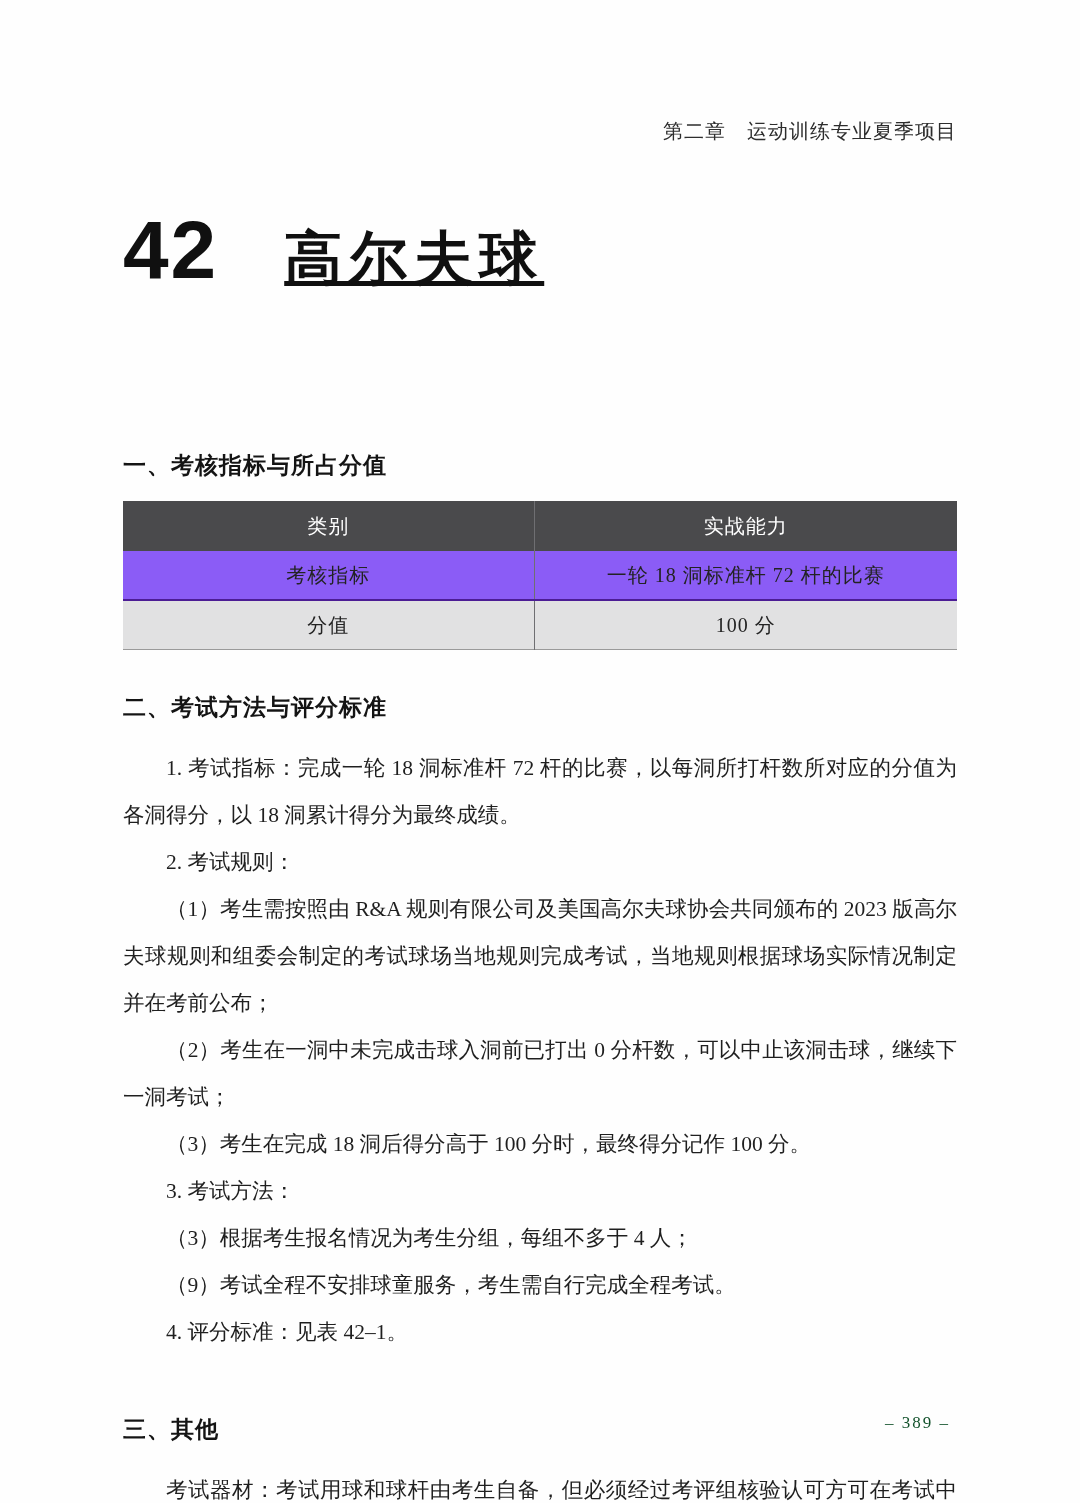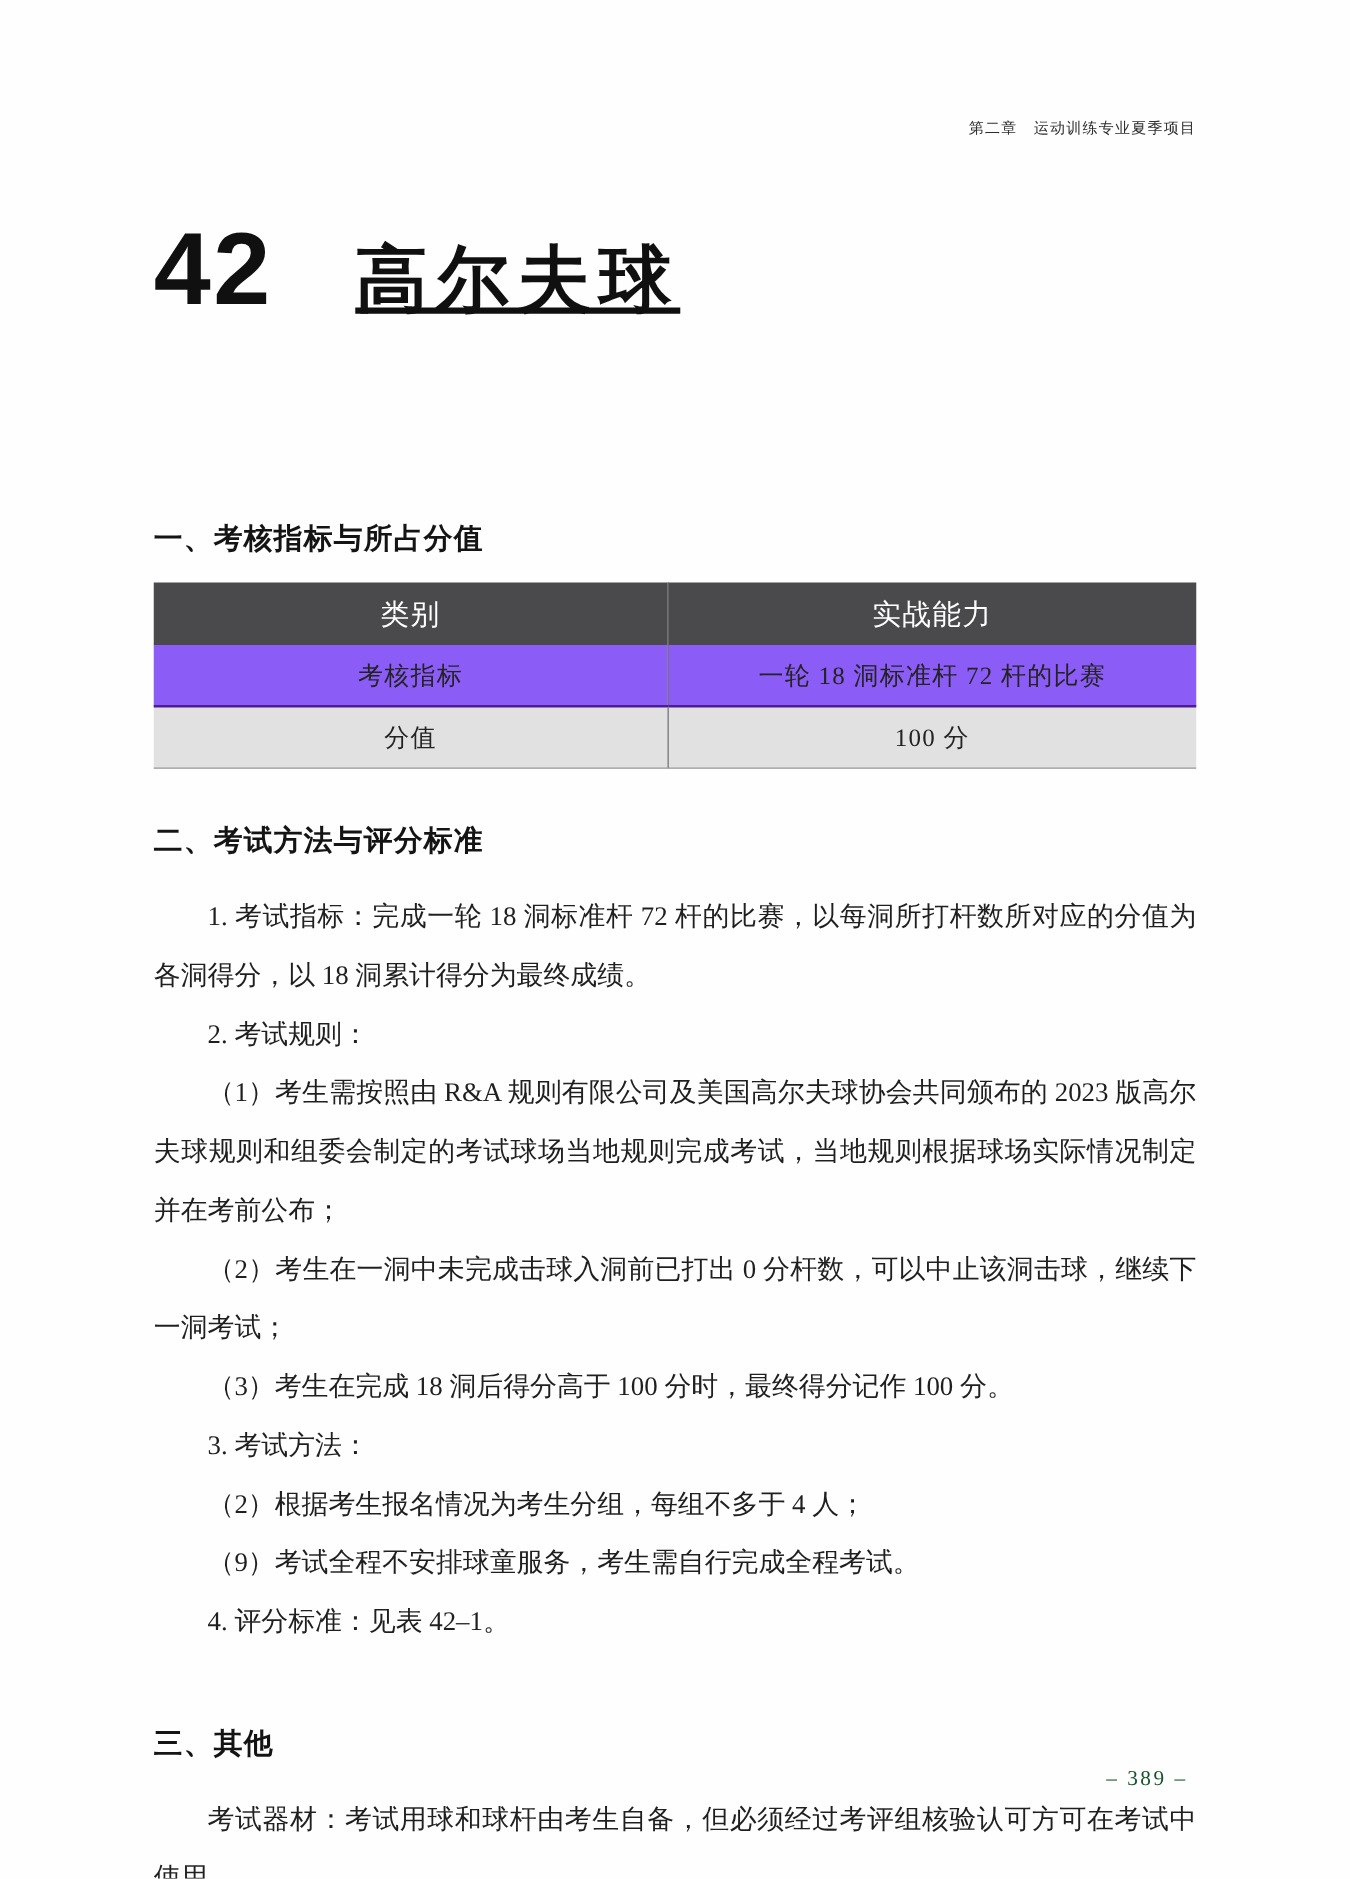--- a/index.html
+++ b/index.html
@@ -8,23 +8,23 @@
     width:1080px; height:1503px;
     margin:0 auto;
     background:#fefefe;
     font-family:"Liberation Serif", serif;
     color:#1f1f1f;
     box-sizing:border-box;
     padding:0 123px;
     overflow:hidden;
   }
   .running-header {
-    padding-top:94px;
+    padding-top:118px;
     text-align:right;
-    font-size:12px;
+    font-size:20px;
     color:#2d2d2d;
     letter-spacing:1px;
   }
   .chapter-title-row {
     margin-top:58px;
     display:flex;
     align-items:baseline;
     font-family:"Liberation Sans", sans-serif;
     font-weight:bold;
     color:#101010;
@@ -46,21 +46,21 @@
     width:100%;
     border-collapse:collapse;
     margin-top:20px;
     table-layout:fixed;
     border-bottom:1px solid #9a9a9a;
   }
   table.score-table th {
     background:#4a4a4c;
     color:#ffffff;
     font-weight:normal;
-    font-size:23px;
+    font-size:20px;
     height:48px;
     letter-spacing:1px;
   }
   table.score-table td {
     font-size:20px;
     text-align:center;
     height:46px;
     color:#232323;
     letter-spacing:1px;
   }
@@ -121,21 +121,21 @@
 
   <h2 class="section-heading heading-2">二、考试方法与评分标准</h2>
 
   <div class="body-block">
     <p>1. 考试指标：完成一轮 18 洞标准杆 72 杆的比赛，以每洞所打杆数所对应的分值为各洞得分，以 18 洞累计得分为最终成绩。</p>
     <p>2. 考试规则：</p>
     <p>（1）考生需按照由 R&amp;A 规则有限公司及美国高尔夫球协会共同颁布的 2023 版高尔夫球规则和组委会制定的考试球场当地规则完成考试，当地规则根据球场实际情况制定并在考前公布；</p>
     <p>（2）考生在一洞中未完成击球入洞前已打出 0 分杆数，可以中止该洞击球，继续下一洞考试；</p>
     <p>（3）考生在完成 18 洞后得分高于 100 分时，最终得分记作 100 分。</p>
     <p>3. 考试方法：</p>
-    <p>（2）根据考生报名情况为考生分组，每组不多于 4 人；</p>
+    <p>（3）根据考生报名情况为考生分组，每组不多于 4 人；</p>
     <p>（9）考试全程不安排球童服务，考生需自行完成全程考试。</p>
     <p>4. 评分标准：见表 42–1。</p>
   </div>
 
   <h2 class="section-heading heading-3">三、其他</h2>
 
   <div class="body-block">
     <p>考试器材：考试用球和球杆由考生自备，但必须经过考评组核验认可方可在考试中使用。</p>
   </div>
 

